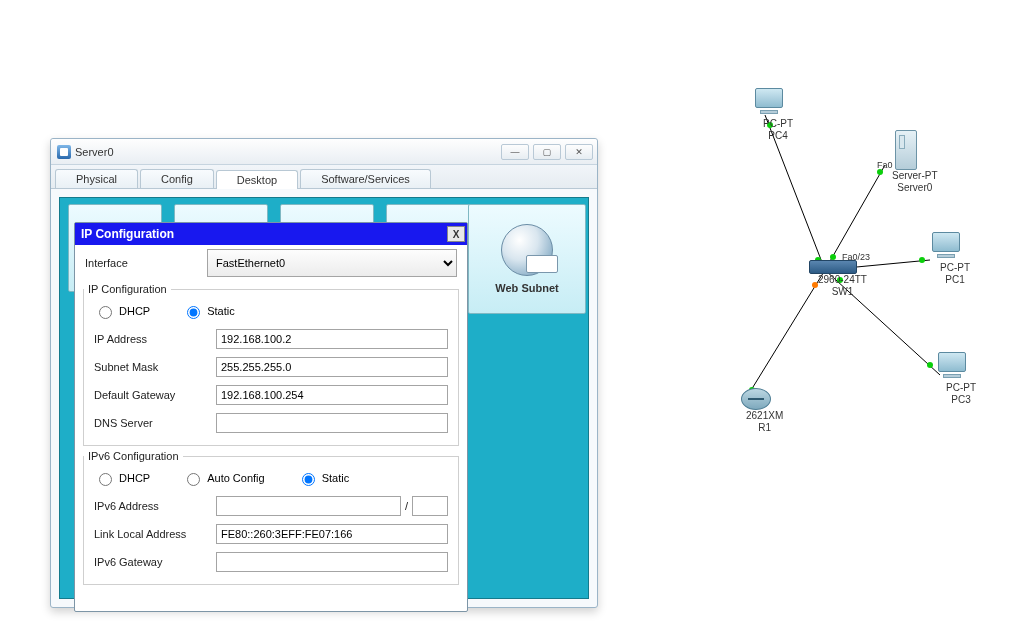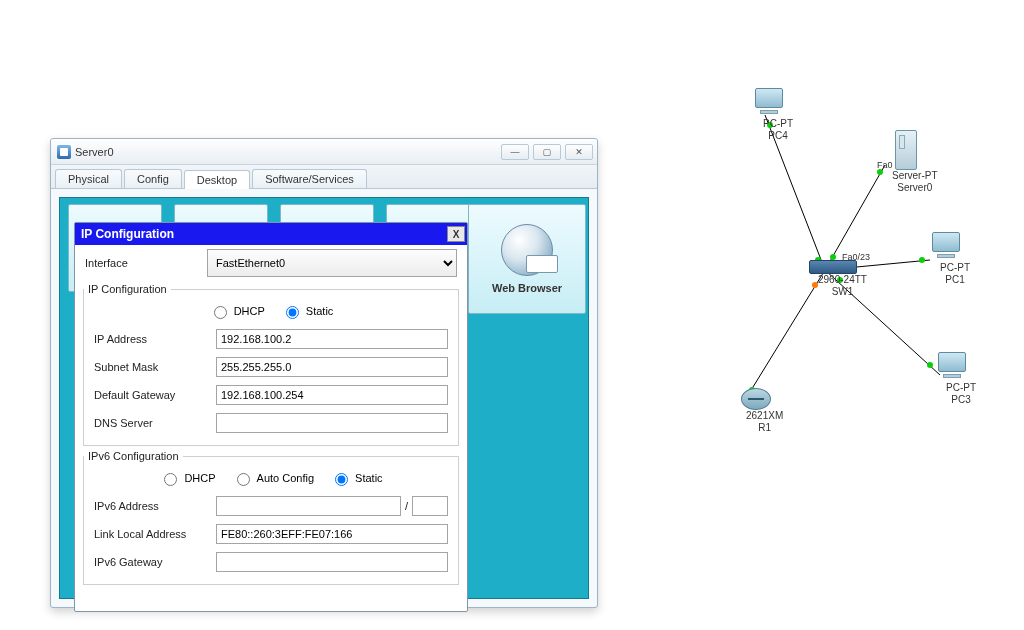--- a/index.html
+++ b/index.html
@@ -16,21 +16,21 @@
        background:linear-gradient(#7fb7e8,#2b6aad); border-radius:2px; position:relative; }
   .titlebar .favicon:after { content:""; position:absolute; inset:3px; background:#fff; border-radius:1px; }
   .titlebar-title { font-size:11px; color:#333; flex:1; }
   .winbtns { display:flex; gap:4px; }
   .winbtn { width:28px; height:16px; border:1px solid #b9c9d6; border-radius:2px;
             background:linear-gradient(#fdfdfd,#e7edf2); font-size:9px; color:#555;
             display:flex; align-items:center; justify-content:center; cursor:default; }
 
   .tabbar { height:24px; display:flex; align-items:flex-end; padding:0 4px;
             background:linear-gradient(#f1f5f9,#e6ecf1); border-bottom:1px solid #b8c8d4; }
-  .wtab { font-size:11px; color:#333; padding:3px 12px; border:1px solid #b8c8d4;
+  .wtab { font-size:11px; color:#333; padding:3px 20px; border:1px solid #b8c8d4;
           border-bottom:none; margin-right:2px; background:linear-gradient(#f8fbfe,#e9f0f5);
           border-radius:3px 3px 0 0; cursor:default; }
   .wtab.active { background:#fff; position:relative; top:1px; }
 
   .canvas { position:absolute; left:8px; right:8px; top:58px; bottom:8px;
             background:#1eaec8; border:1px solid #147a8c; }
   .iconrow { position:absolute; top:6px; left:8px; right:8px; display:flex; gap:12px; }
   .appslot { width:94px; height:88px; background:linear-gradient(#edfbff,#c7edf5);
              border:1px solid #7fb8c3; border-radius:2px; }
   .appslot.browser { position:absolute; left:408px; top:6px; width:118px; height:110px;
@@ -52,21 +52,21 @@
             display:flex; align-items:center; padding:0 2px 0 6px; }
   .ipconf-hdr .x { width:18px; height:16px; margin-left:auto; background:#e9e9e9;
             border:1px solid #888; color:#333; font-size:10px; display:flex;
             align-items:center; justify-content:center; cursor:default; }
   .row { display:flex; align-items:center; font-size:11px; color:#222; padding:4px 10px; }
   .lbl { width:122px; }
   .sel { flex:1; height:28px; font-size:11px; border:1px solid #a4a4a4;
          background:linear-gradient(#fdfdfd,#ececec); padding:0 4px; }
   fieldset { margin:2px 8px 4px 8px; padding:6px 0 8px 0; border:1px solid #cfcfcf; }
   legend { font-size:11px; padding:0 4px; color:#222; }
-  .radio-row { display:flex; gap:16px; padding:2px 10px 6px 10px; font-size:11px;justify-content:center; }
+  .radio-row { display:flex; gap:32px; padding:2px 10px 6px 10px; font-size:11px; }
   .radio-row label { display:flex; align-items:center; gap:4px; }
   .txt { flex:1; height:20px; font-size:11px; border:1px solid #a4a4a4; padding:0 4px; }
   .shorttxt { width:36px; height:20px; font-size:11px; border:1px solid #a4a4a4; padding:0 4px; }
 
   
   .topo { position:absolute; left:630px; top:60px; width:390px; height:420px; }
   .node { position:absolute; display:flex; flex-direction:column; align-items:center; font-size:10px; color:#333; }
   .node span { line-height:1.15;padding-left:18px; }
   .pcico { width:36px; height:30px; position:relative; }
   .pcico .mon { width:28px; height:20px; background:linear-gradient(#cfe8f2,#8fbcd0);
@@ -173,21 +173,21 @@
     <div class="iconrow">
       <div class="appslot"></div>
       <div class="appslot"></div>
       <div class="appslot"></div>
       <div class="appslot"></div>
     </div>
     <div class="appslot browser">
       <div class="globe">
         <div class="globe-label">http:</div>
       </div>
-      <span>Web Browser</span>
+      <span>Web Subnet</span>
     </div>
 
     <div class="ipconf">
       <div class="ipconf-hdr">
         <span>IP Configuration</span>
         <div class="x">X</div>
       </div>
 
       <div class="row">
         <div class="lbl">Interface</div>

